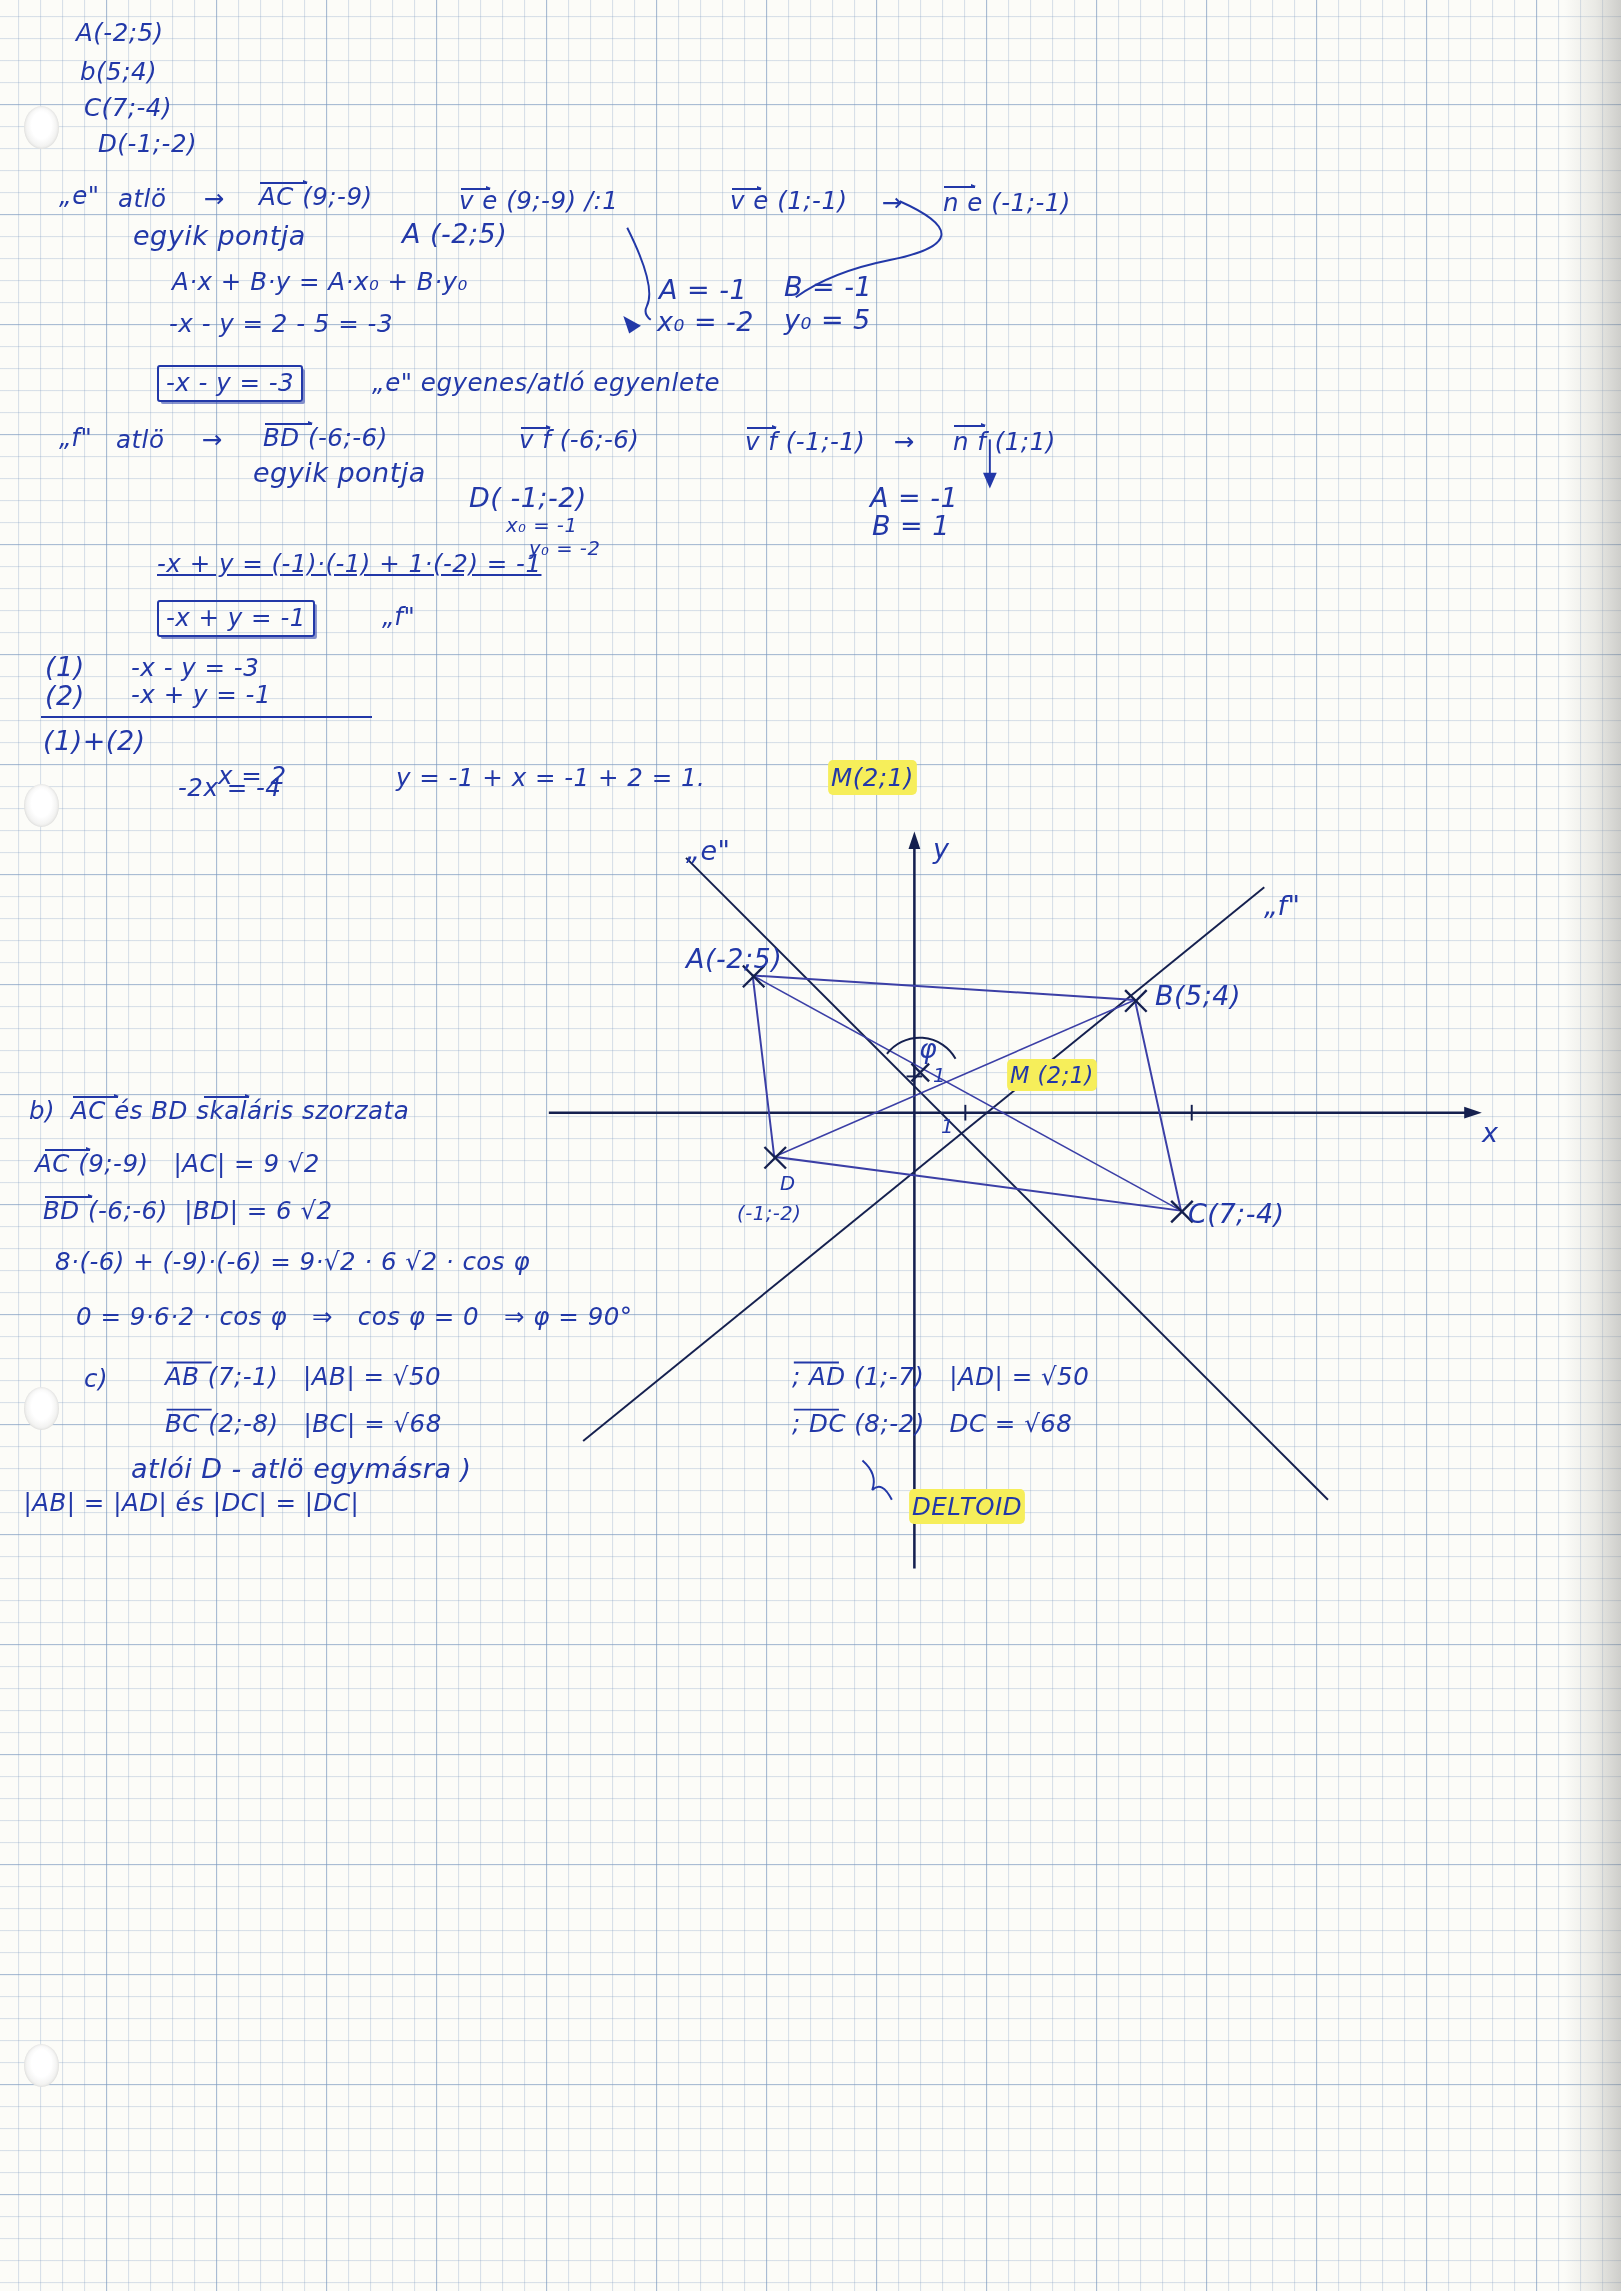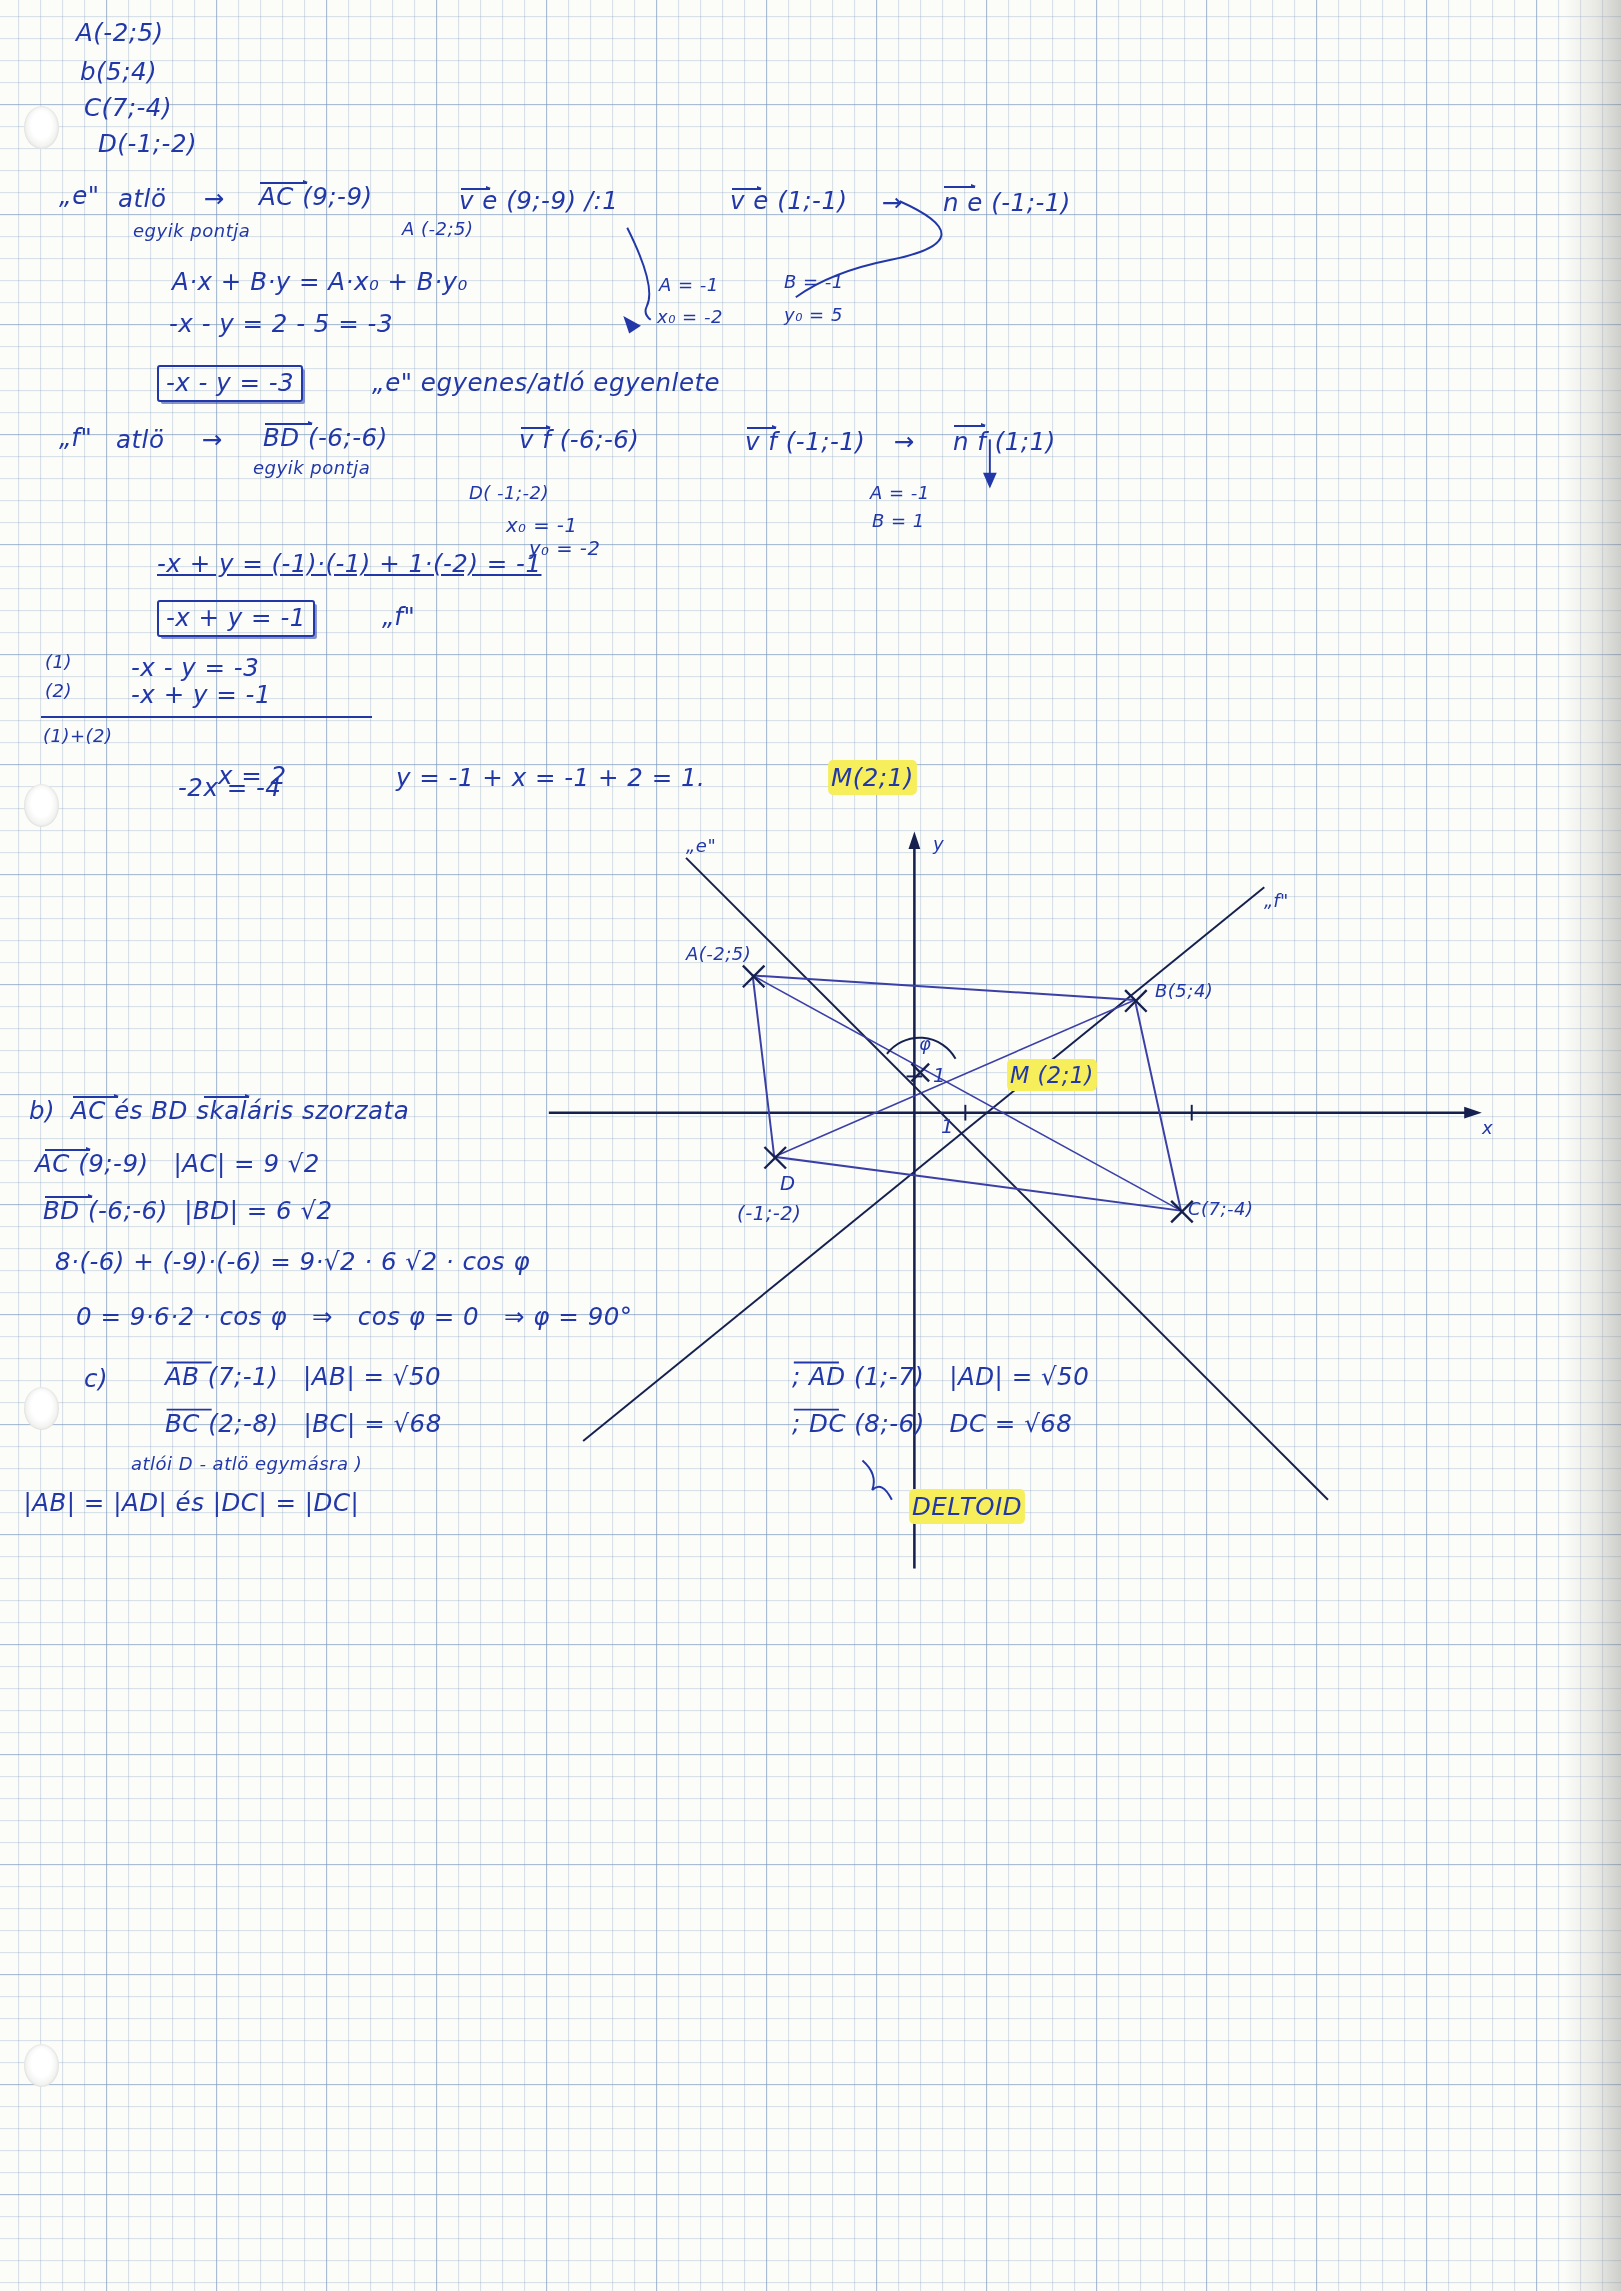--- a/index.html
+++ b/index.html
@@ -40,21 +40,21 @@
   
   .hw{
     position:absolute;
     color:#2238a8;
     font-family:"DejaVu Sans", sans-serif;
     font-style:italic;
     white-space:pre;
     letter-spacing:0.5px;
   }
   .big{font-size:24.5px;}
-  .med{font-size:18px;}
+  .med{font-size:27px;}
   .sm{font-size:19.6px;}
   .hl{
     background:#f6ee5a;
     box-shadow:0 0 0 2.9px #f6ee5a;
     border-radius:2px;
   }
   .boxed{
     border:2px solid #2238a8;
     padding:1px 6.9px 2.9px 6.9px;
     border-radius:2.9px;
@@ -220,21 +220,21 @@
 <div class="vecbar" style="left:45px;top:1149px;width:45px;"></div>
 <div class="hw big" style="left:43px;top:1196px;">BD (-6;-6)  |BD| = 6 √2</div>
 <div class="vecbar" style="left:45px;top:1196px;width:47px;"></div>
 <div class="hw big" style="left:55px;top:1247px;">8·(-6) + (-9)·(-6) = 9·√2 · 6 √2 · cos φ</div>
 <div class="hw big" style="left:76px;top:1302px;">0 = 9·6·2 · cos φ   ⇒   cos φ = 0   ⇒ φ = 90°</div>
 
 <div class="hw big" style="left:84px;top:1364px;">c)</div>
 <div class="hw big" style="left:165px;top:1362px;">AB (7;-1)   |AB| = √50</div>
 <div class="hw big" style="left:792px;top:1362px;">; AD (1;-7)   |AD| = √50</div>
 <div class="hw big" style="left:165px;top:1409px;">BC (2;-8)   |BC| = √68</div>
-<div class="hw big" style="left:792px;top:1409px;">; DC (8;-6)   DC = √68</div>
+<div class="hw big" style="left:792px;top:1409px;">; DC (8;-2)   DC = √68</div>
 <div class="hw med" style="left:131px;top:1453px;">atlói D - atlö egymásra )</div>
 <div class="hw big" style="left:23.5px;top:1488px;">|AB| = |AD| és |DC| = |DC|</div>
 <div class="hw big hl" style="left:912px;top:1492px;">DELTOID</div>
 
 <svg class="ink" viewBox="0 0 1654 2338" width="1621" height="2292">
   <path d="M 880 1490 q 16 14 10 30 q 10 -10 20 10" fill="none" stroke="#2238a8" stroke-width="2"></path>
   <line x1="170" y1="1390" x2="216" y2="1390" stroke="#2238a8" stroke-width="2"></line>
   <line x1="170" y1="1438" x2="216" y2="1438" stroke="#2238a8" stroke-width="2"></line>
   <line x1="810" y1="1390" x2="856" y2="1390" stroke="#2238a8" stroke-width="2"></line>
   <line x1="810" y1="1438" x2="856" y2="1438" stroke="#2238a8" stroke-width="2"></line>

